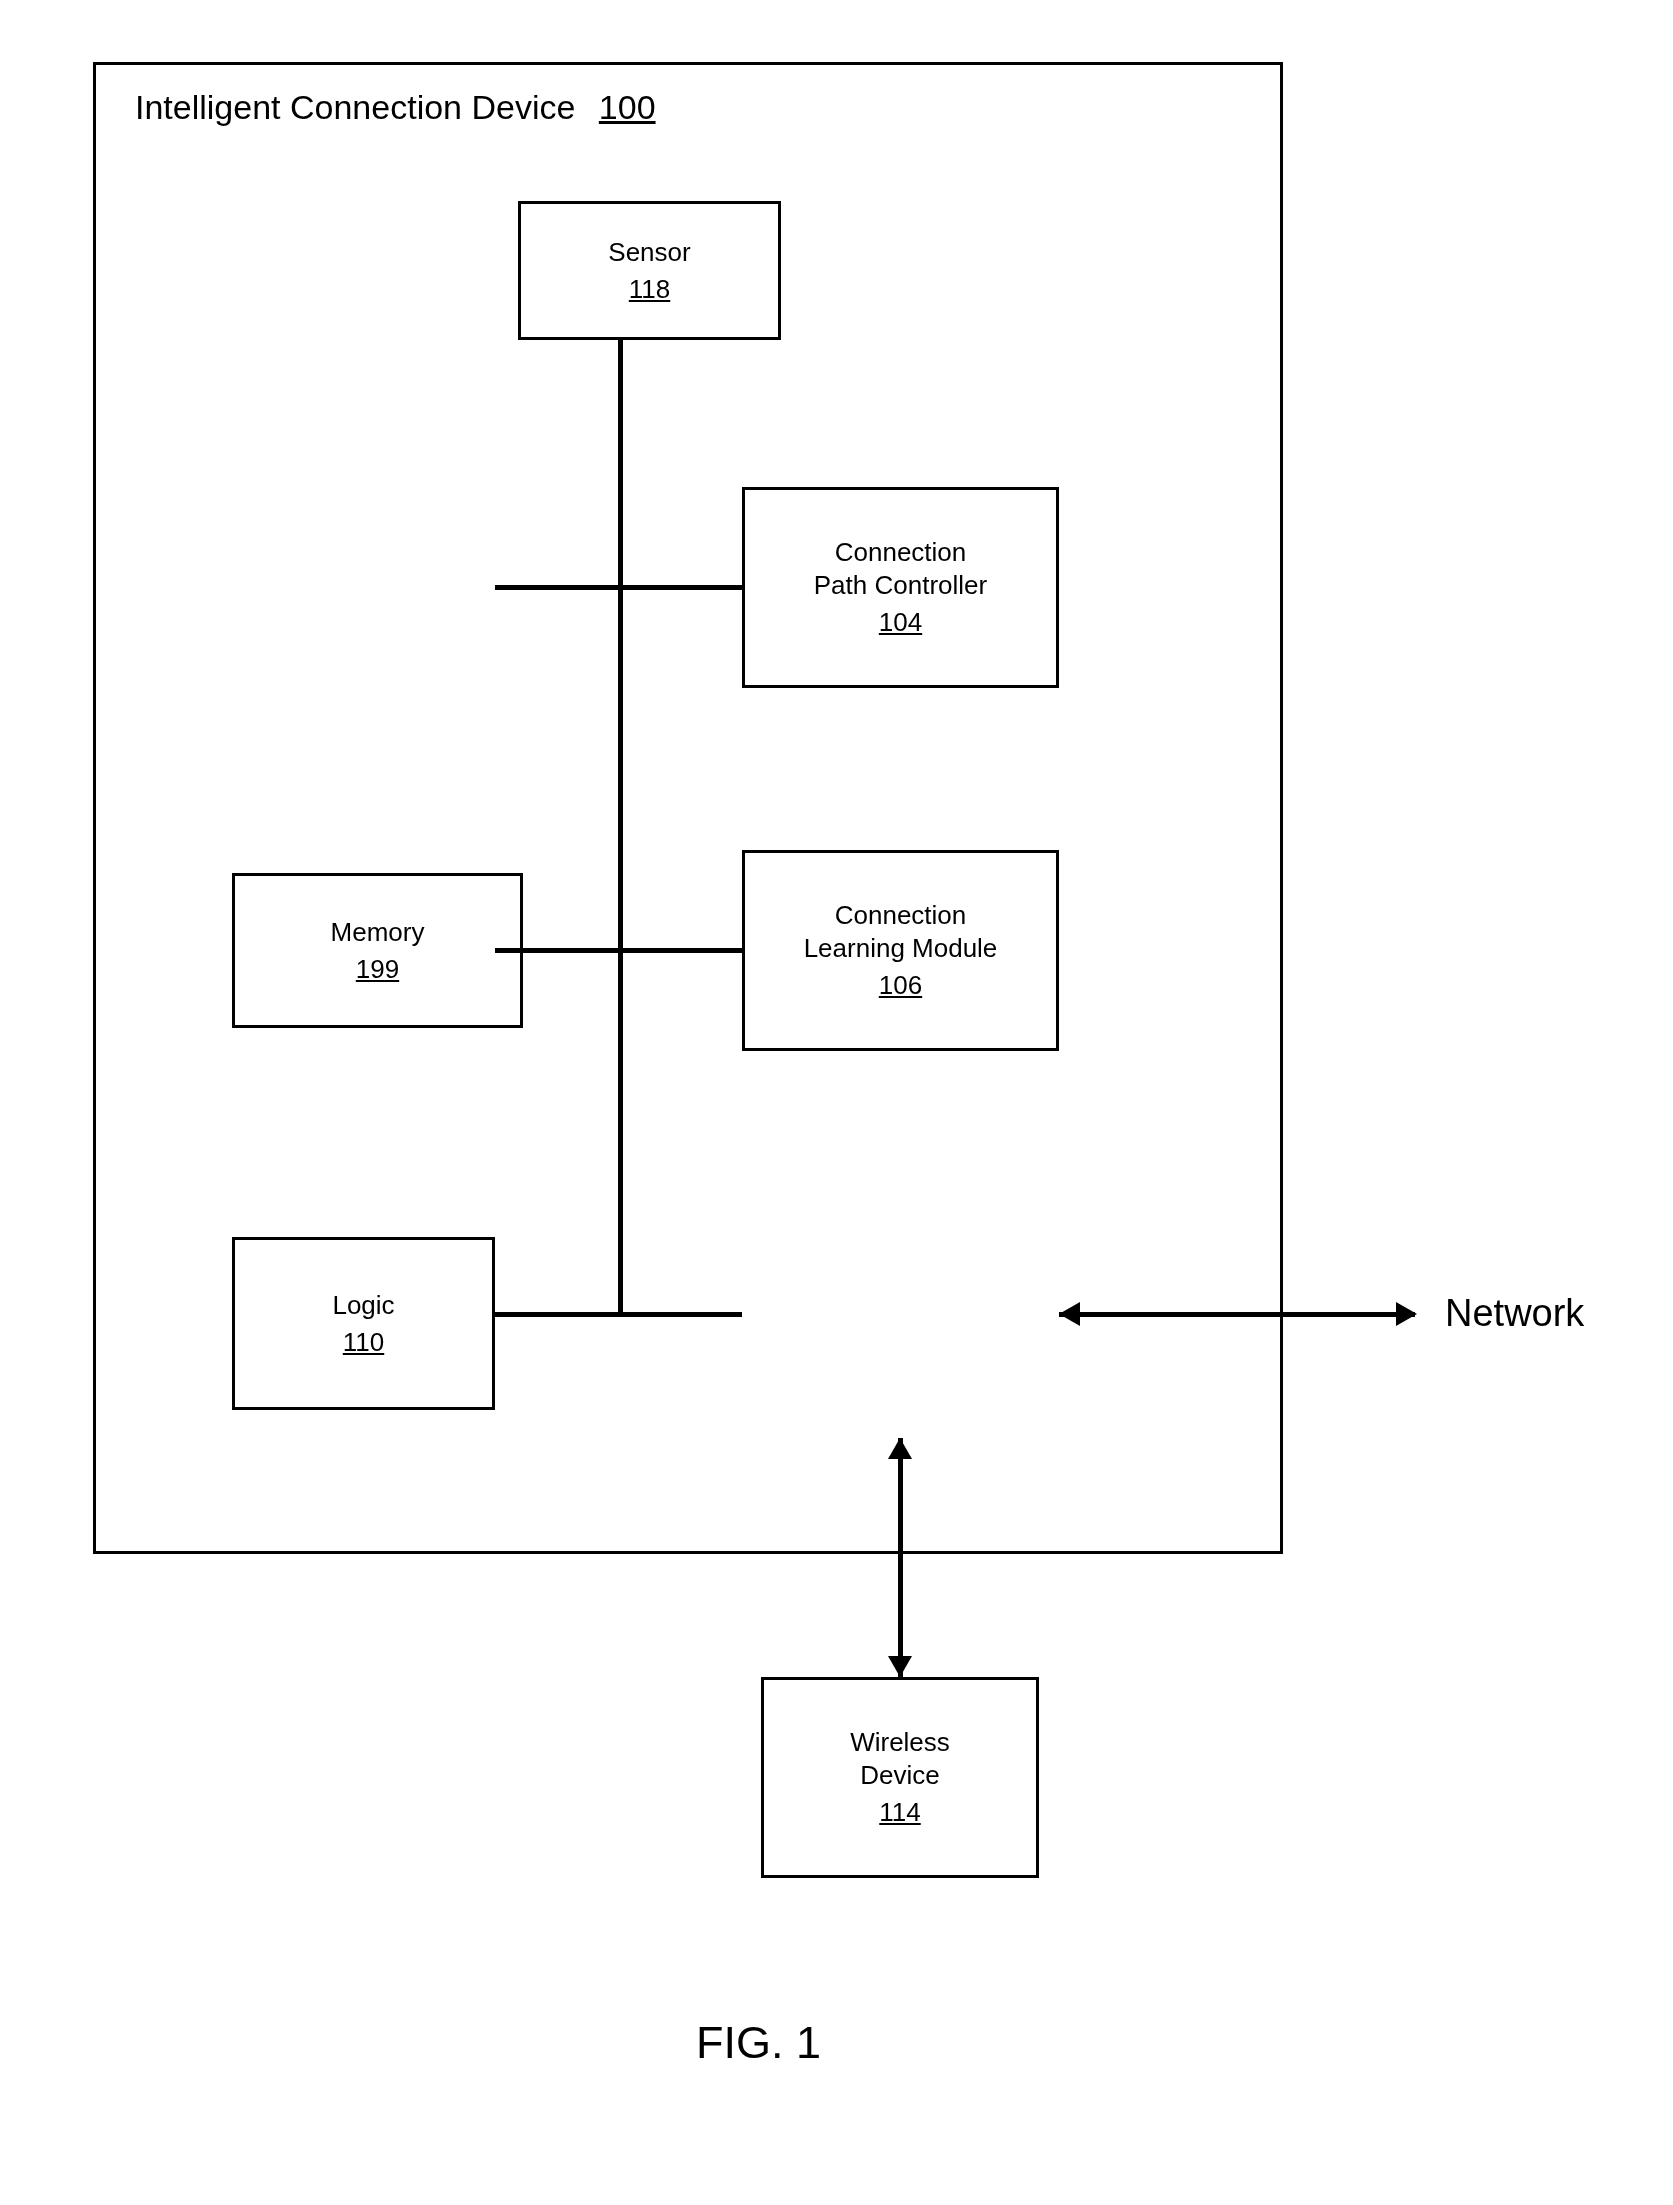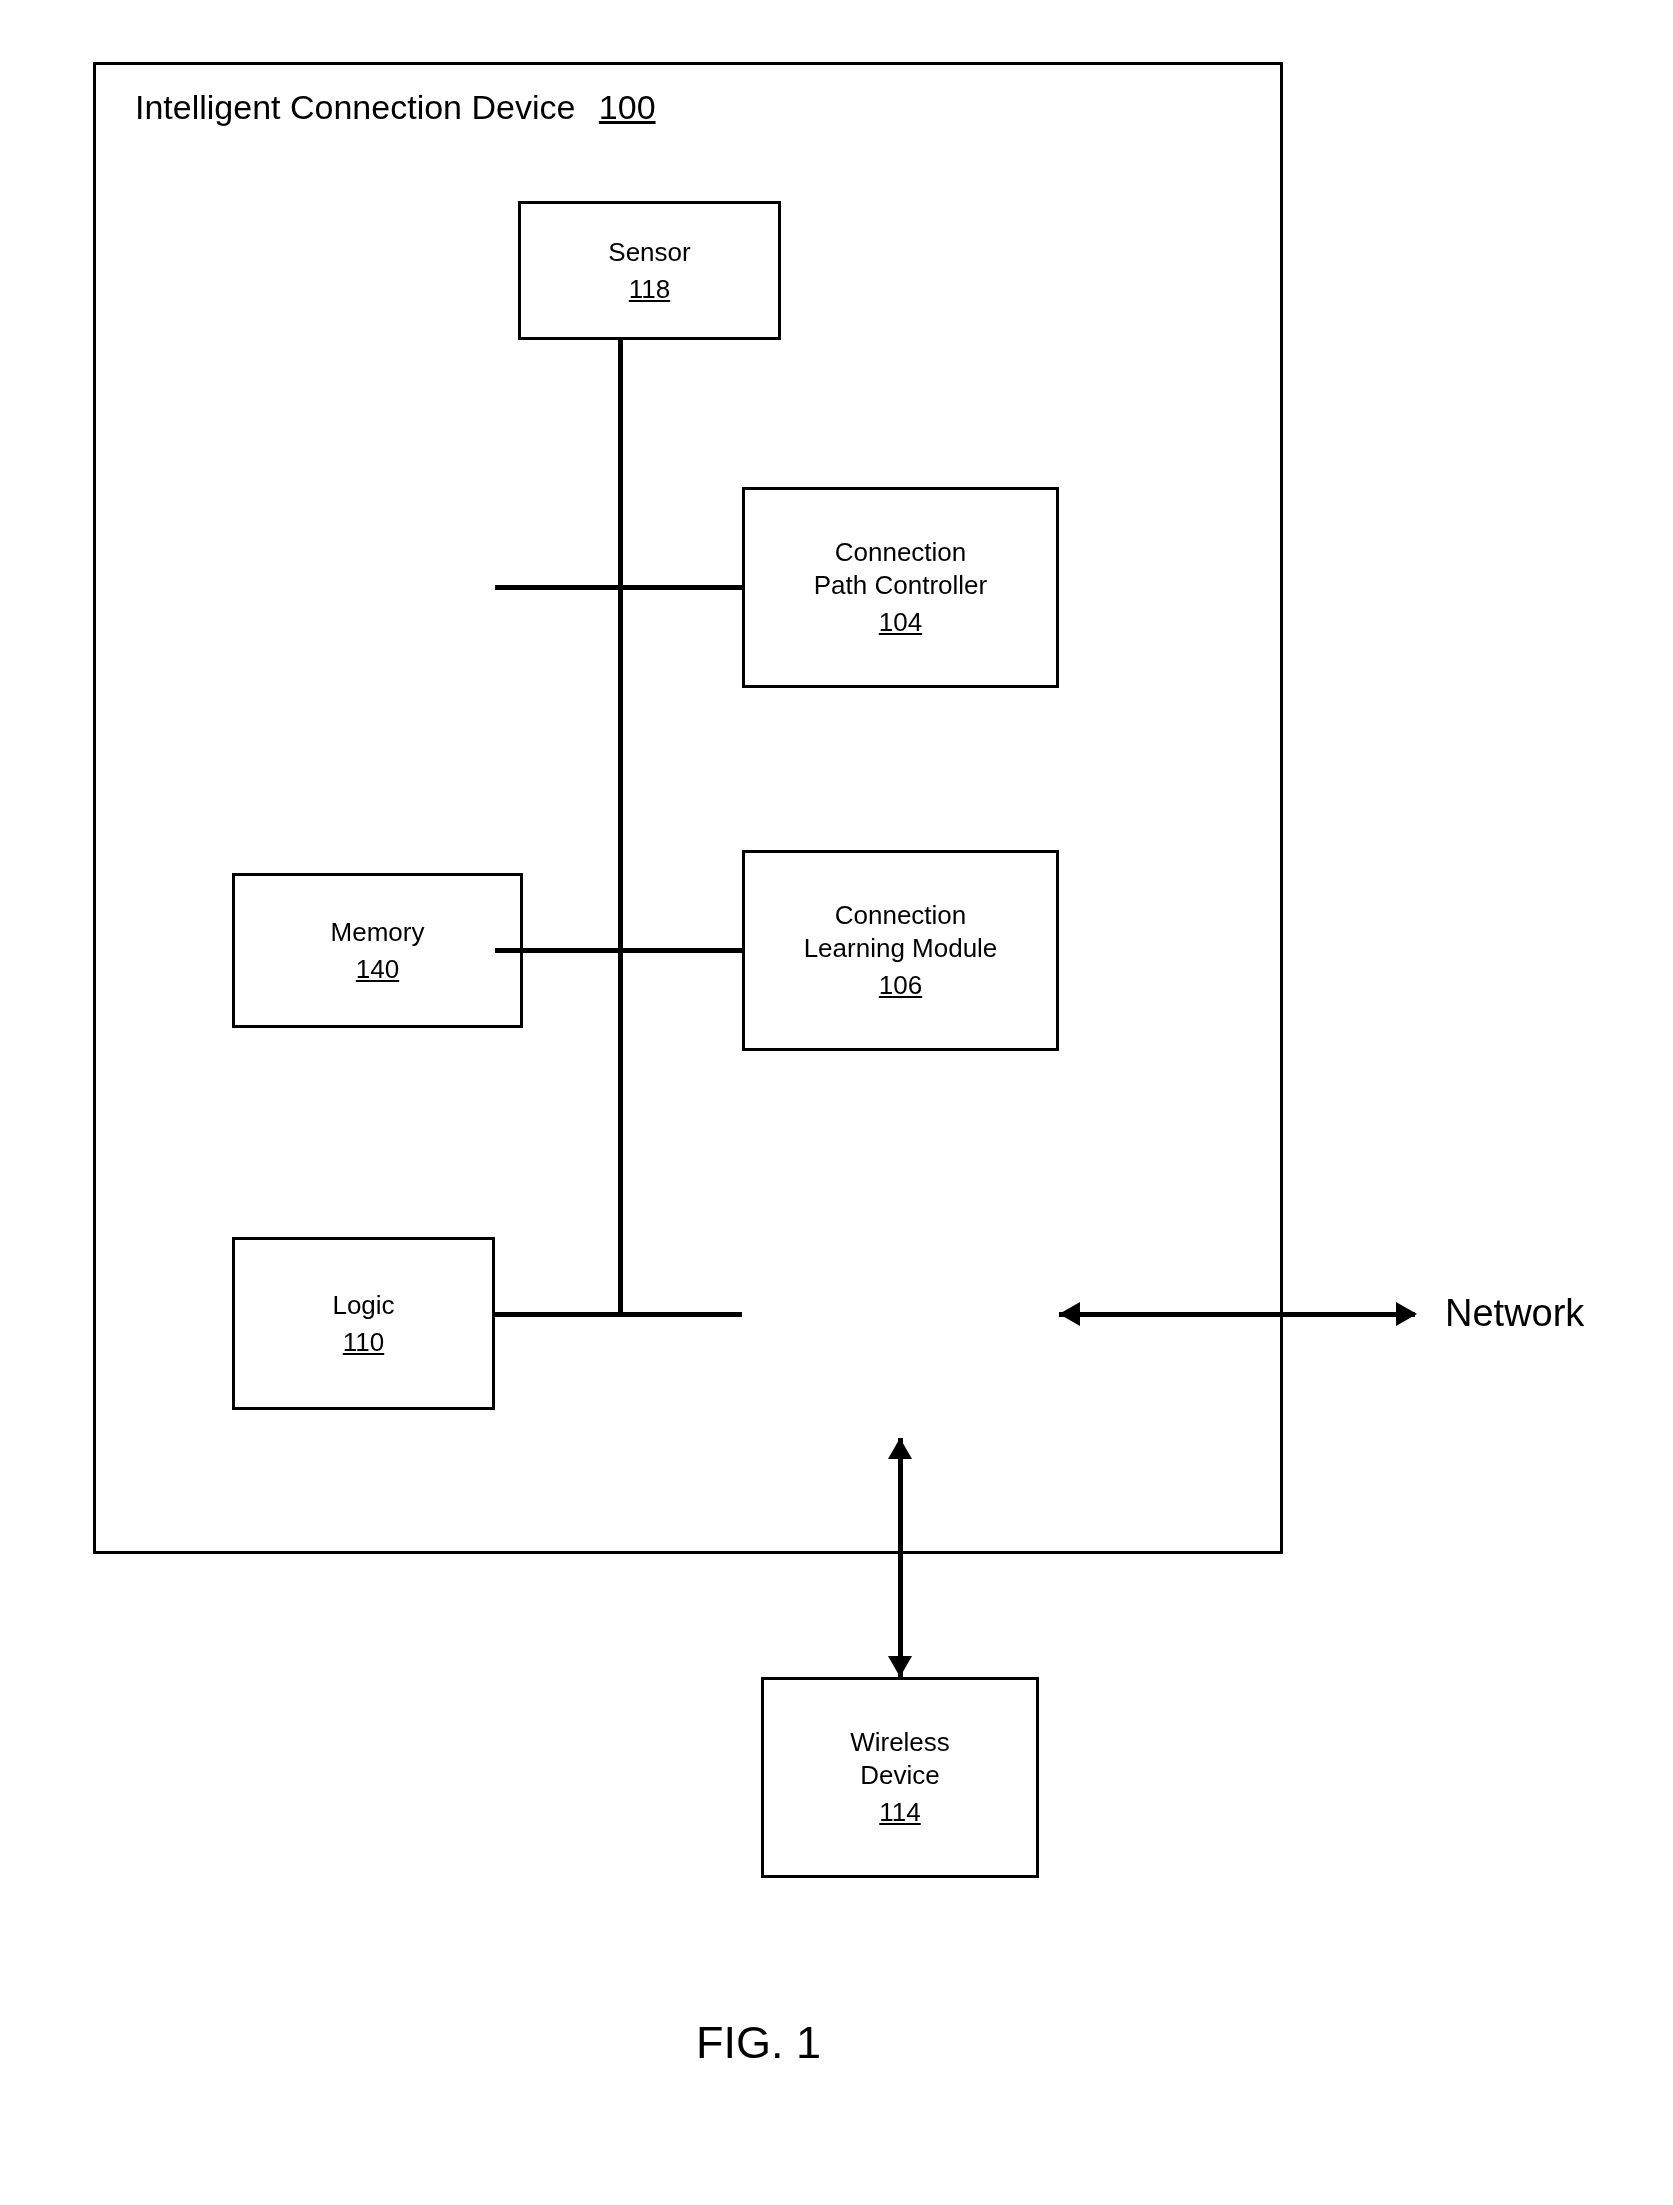--- a/index.html
+++ b/index.html
@@ -110,21 +110,21 @@
 
 
   <div class="block" style="left:742px; top:487px; width:317px; height:201px;">
     <span>Connection</span>
     <span>Path Controller</span>
     <span class="num">104</span>
   </div>
 
   <div class="block" style="left:232px; top:873px; width:291px; height:155px;">
     <span>Memory</span>
-    <span class="num">140</span>
+    <span class="num">199</span>
   </div>
 
   <div class="block" style="left:742px; top:850px; width:317px; height:201px;">
     <span>Connection</span>
     <span>Learning Module</span>
     <span class="num">106</span>
   </div>
 
   <div class="block" style="left:232px; top:1237px; width:263px; height:173px;">
     <span>Logic</span>

